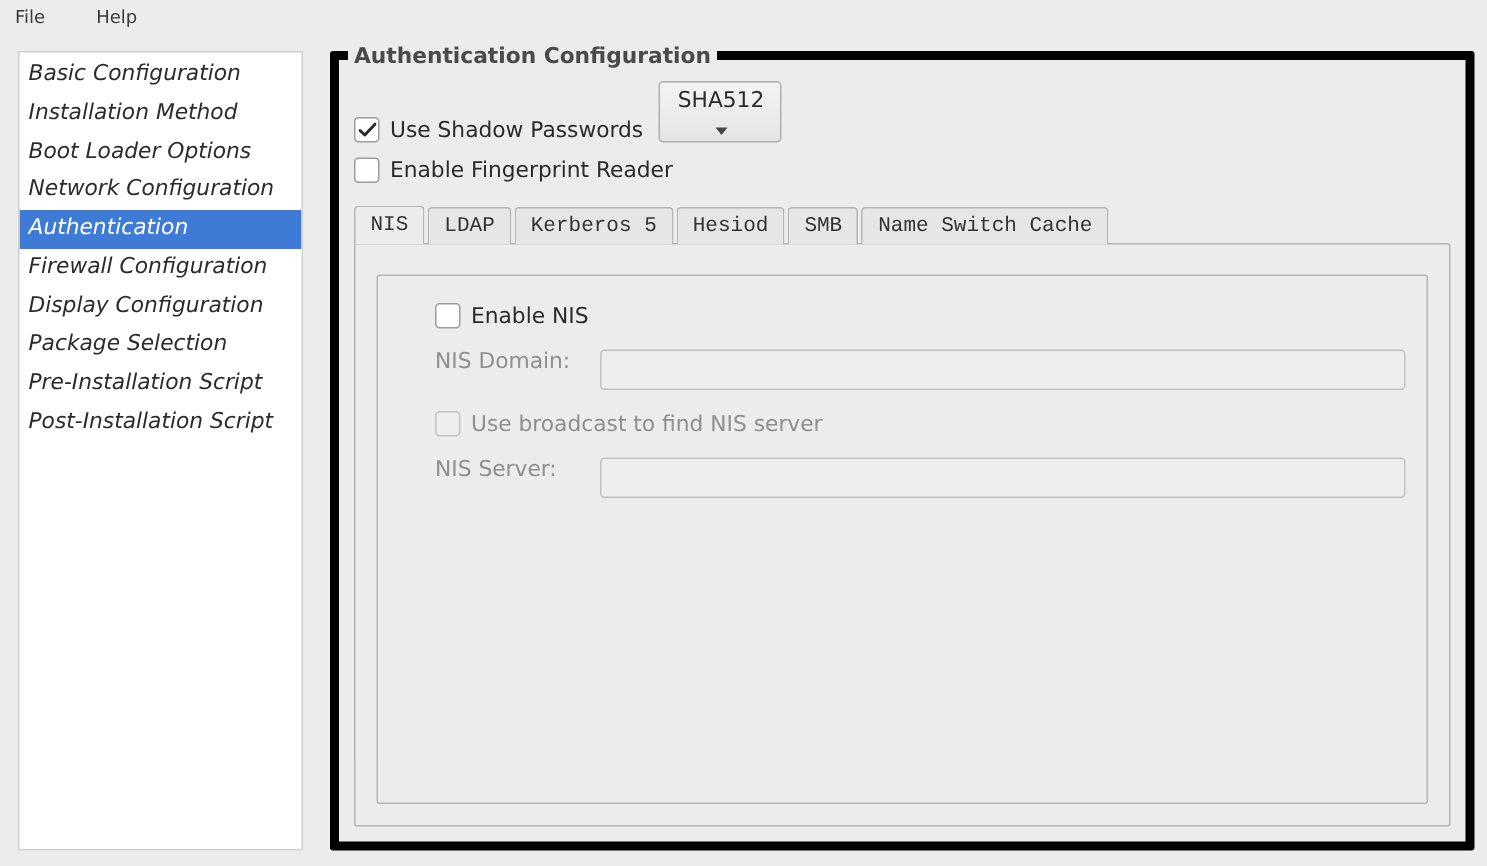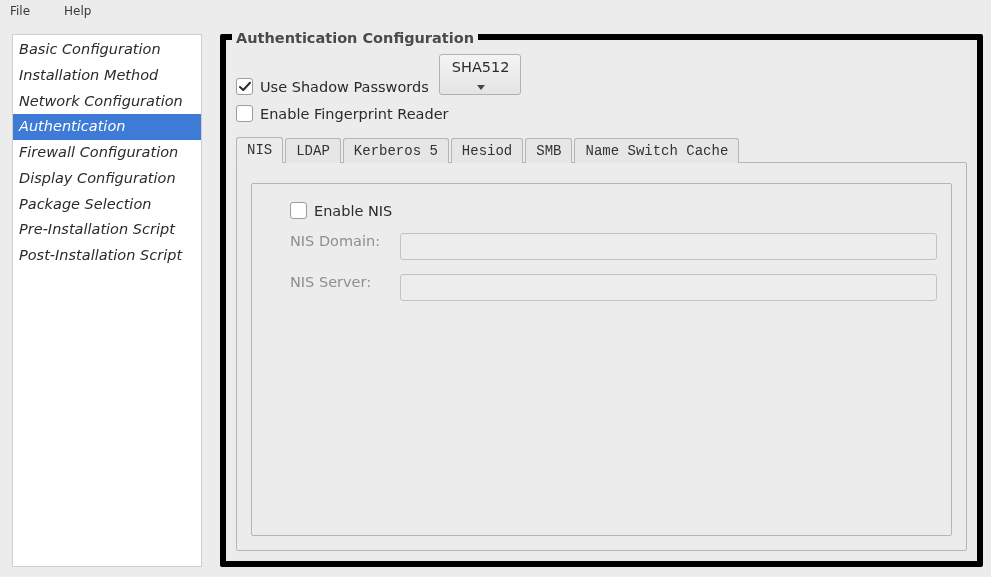--- a/index.html
+++ b/index.html
@@ -198,20 +198,21 @@
 <div class="menubar">
   <span class="menu-item">File</span>
   <span class="menu-item">Help</span>
 </div>
 
 <div class="window-body">
 
   <div class="sidebar">
     <div class="sidebar-item">Basic Configuration</div>
     <div class="sidebar-item">Installation Method</div>
+    <div class="sidebar-item">Boot Loader Options</div>
     <div class="sidebar-item">Network Configuration</div>
     <div class="sidebar-item selected">Authentication</div>
     <div class="sidebar-item">Firewall Configuration</div>
     <div class="sidebar-item">Display Configuration</div>
     <div class="sidebar-item">Package Selection</div>
     <div class="sidebar-item">Pre-Installation Script</div>
     <div class="sidebar-item">Post-Installation Script</div>
   </div>
 
   <div class="main">
@@ -257,20 +258,26 @@
               <span class="chk-box"></span>
               <span class="chk-label" style="color:#2b2b2b">Enable NIS</span>
             </div>
           </div>
 
           <div class="form-row">
             <span class="form-label">NIS Domain:</span>
             <input class="text-input" disabled="" value="" style="">
           </div>
 
+          <div class="form-row">
+            <div class="checkbox">
+              <span class="chk-box disabled"></span>
+              <span class="chk-label disabled">Use broadcast to find NIS server</span>
+            </div>
+          </div>
 
           <div class="form-row">
             <span class="form-label">NIS Server:</span>
             <input class="text-input" disabled="" value="" style="">
           </div>
 
         </div>
       </div>
 
     </div>

